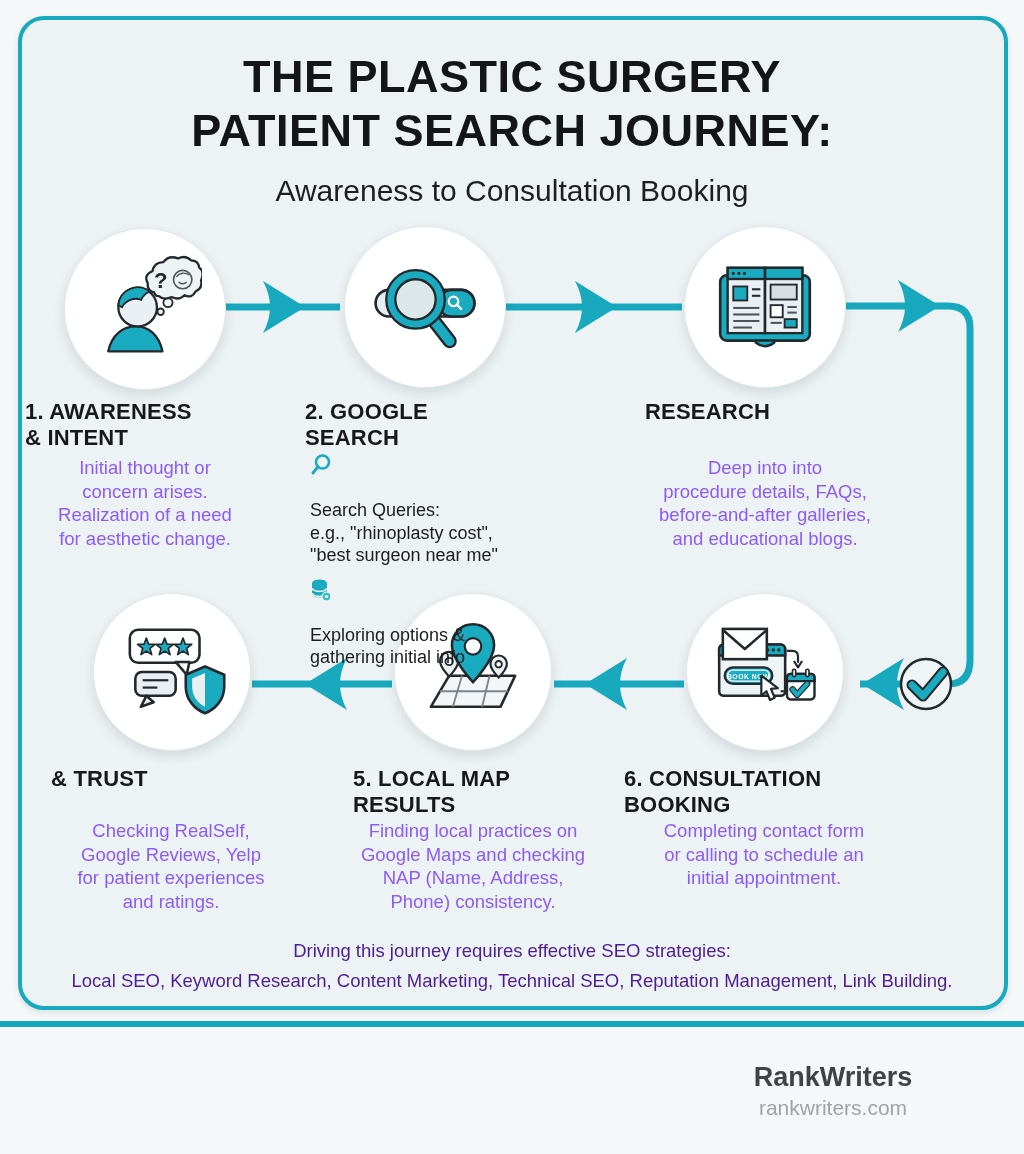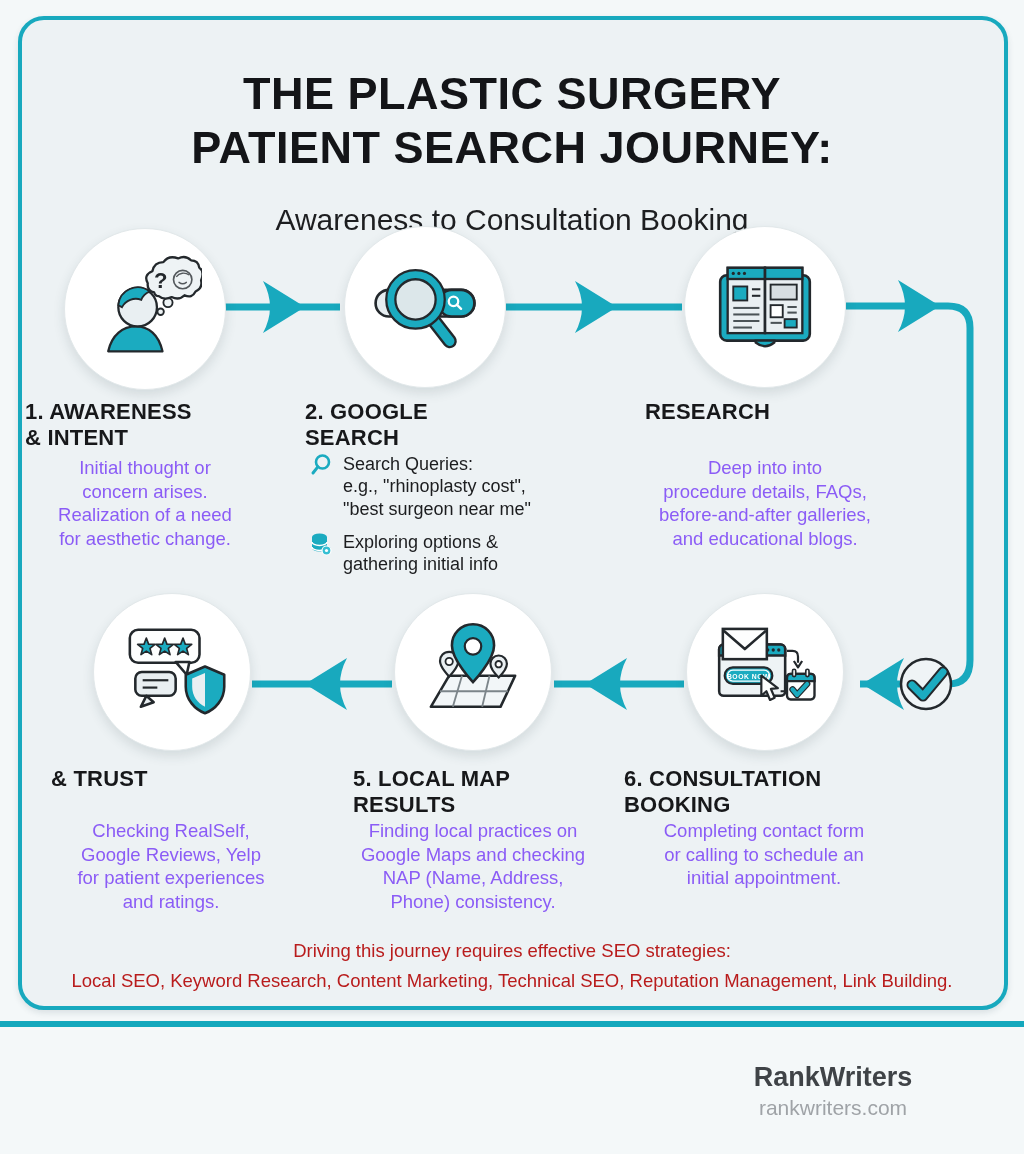--- a/index.html
+++ b/index.html
@@ -1,33 +1,33 @@
 <!DOCTYPE html>
 <html><head>
 <meta charset="utf-8">
 <style>
   html,body{margin:0;padding:0;}
   body{background:#f3f7f8;font-family:"Liberation Sans",sans-serif;}
   .canvas{position:relative;width:1024px;height:1154px;background:#f4f8f9;overflow:hidden;}
   .panel{position:absolute;left:18px;top:16px;width:982px;height:986px;background:#edf2f4;
          border:4px solid #18a9be;border-radius:26px;box-shadow:0 3px 6px rgba(30,60,70,.12);}
-  .title-block{position:absolute;left:0;right:0;top:67px;text-align:center;color:#141518;}
+  .title-block{position:absolute;left:0;right:0;top:50px;text-align:center;color:#141518;}
   .title-line{font-size:45px;font-weight:bold;line-height:1.2;letter-spacing:.5px;}
-  .subtitle{font-size:30px;font-weight:normal;margin-top:28px;color:#1d1e20;}
+  .subtitle{font-size:30px;font-weight:normal;margin-top:16px;color:#1d1e20;}
   .conn{position:absolute;left:0;top:0;width:1024px;height:1154px;z-index:1;pointer-events:none;}
   .circle{position:absolute;z-index:2;background:#ffffff;border:1px solid #e2e8ea;border-radius:50%;
           box-shadow:0 5px 12px rgba(40,60,70,.13);display:flex;align-items:center;justify-content:center;}
   .h-step{position:absolute;z-index:2;text-align:left;font-weight:bold;font-size:22px;color:#17181a;
           line-height:1.18;letter-spacing:.2px;}
   .b-step{position:absolute;z-index:2;text-align:center;font-size:18.5px;color:#8b5cf6;line-height:1.28;}
   .line{display:block;}
   .bullets{position:absolute;z-index:2;left:310px;top:453px;width:280px;font-size:18px;color:#1c1d1f;line-height:1.24;}
-  .bullet{display:flex;gap:9px;margin-bottom:11px;}
+  .bullet{display:flex;gap:16px;margin-bottom:11px;flex-direction:column;}
   .bullet .bicon{flex:0 0 24px;padding-top:1px;}
-  .note{position:absolute;left:0;right:0;top:936px;text-align:center;z-index:2;color:#b91c1c;
+  .note{position:absolute;left:0;right:0;top:936px;text-align:center;z-index:2;color:#4c1d95;
         font-size:18.5px;line-height:1.6;}
   .divider{position:absolute;left:0;top:1021px;width:1024px;height:6px;background:#14a8bd;}
   .brand{position:absolute;left:683px;top:1062px;width:300px;text-align:center;}
   .brand-name{font-size:27px;font-weight:bold;color:#3f4347;}
   .brand-domain{font-size:21px;color:#9fa3a7;margin-top:3px;}
 </style>
 </head>
 <body>
 
 <div class="canvas">

